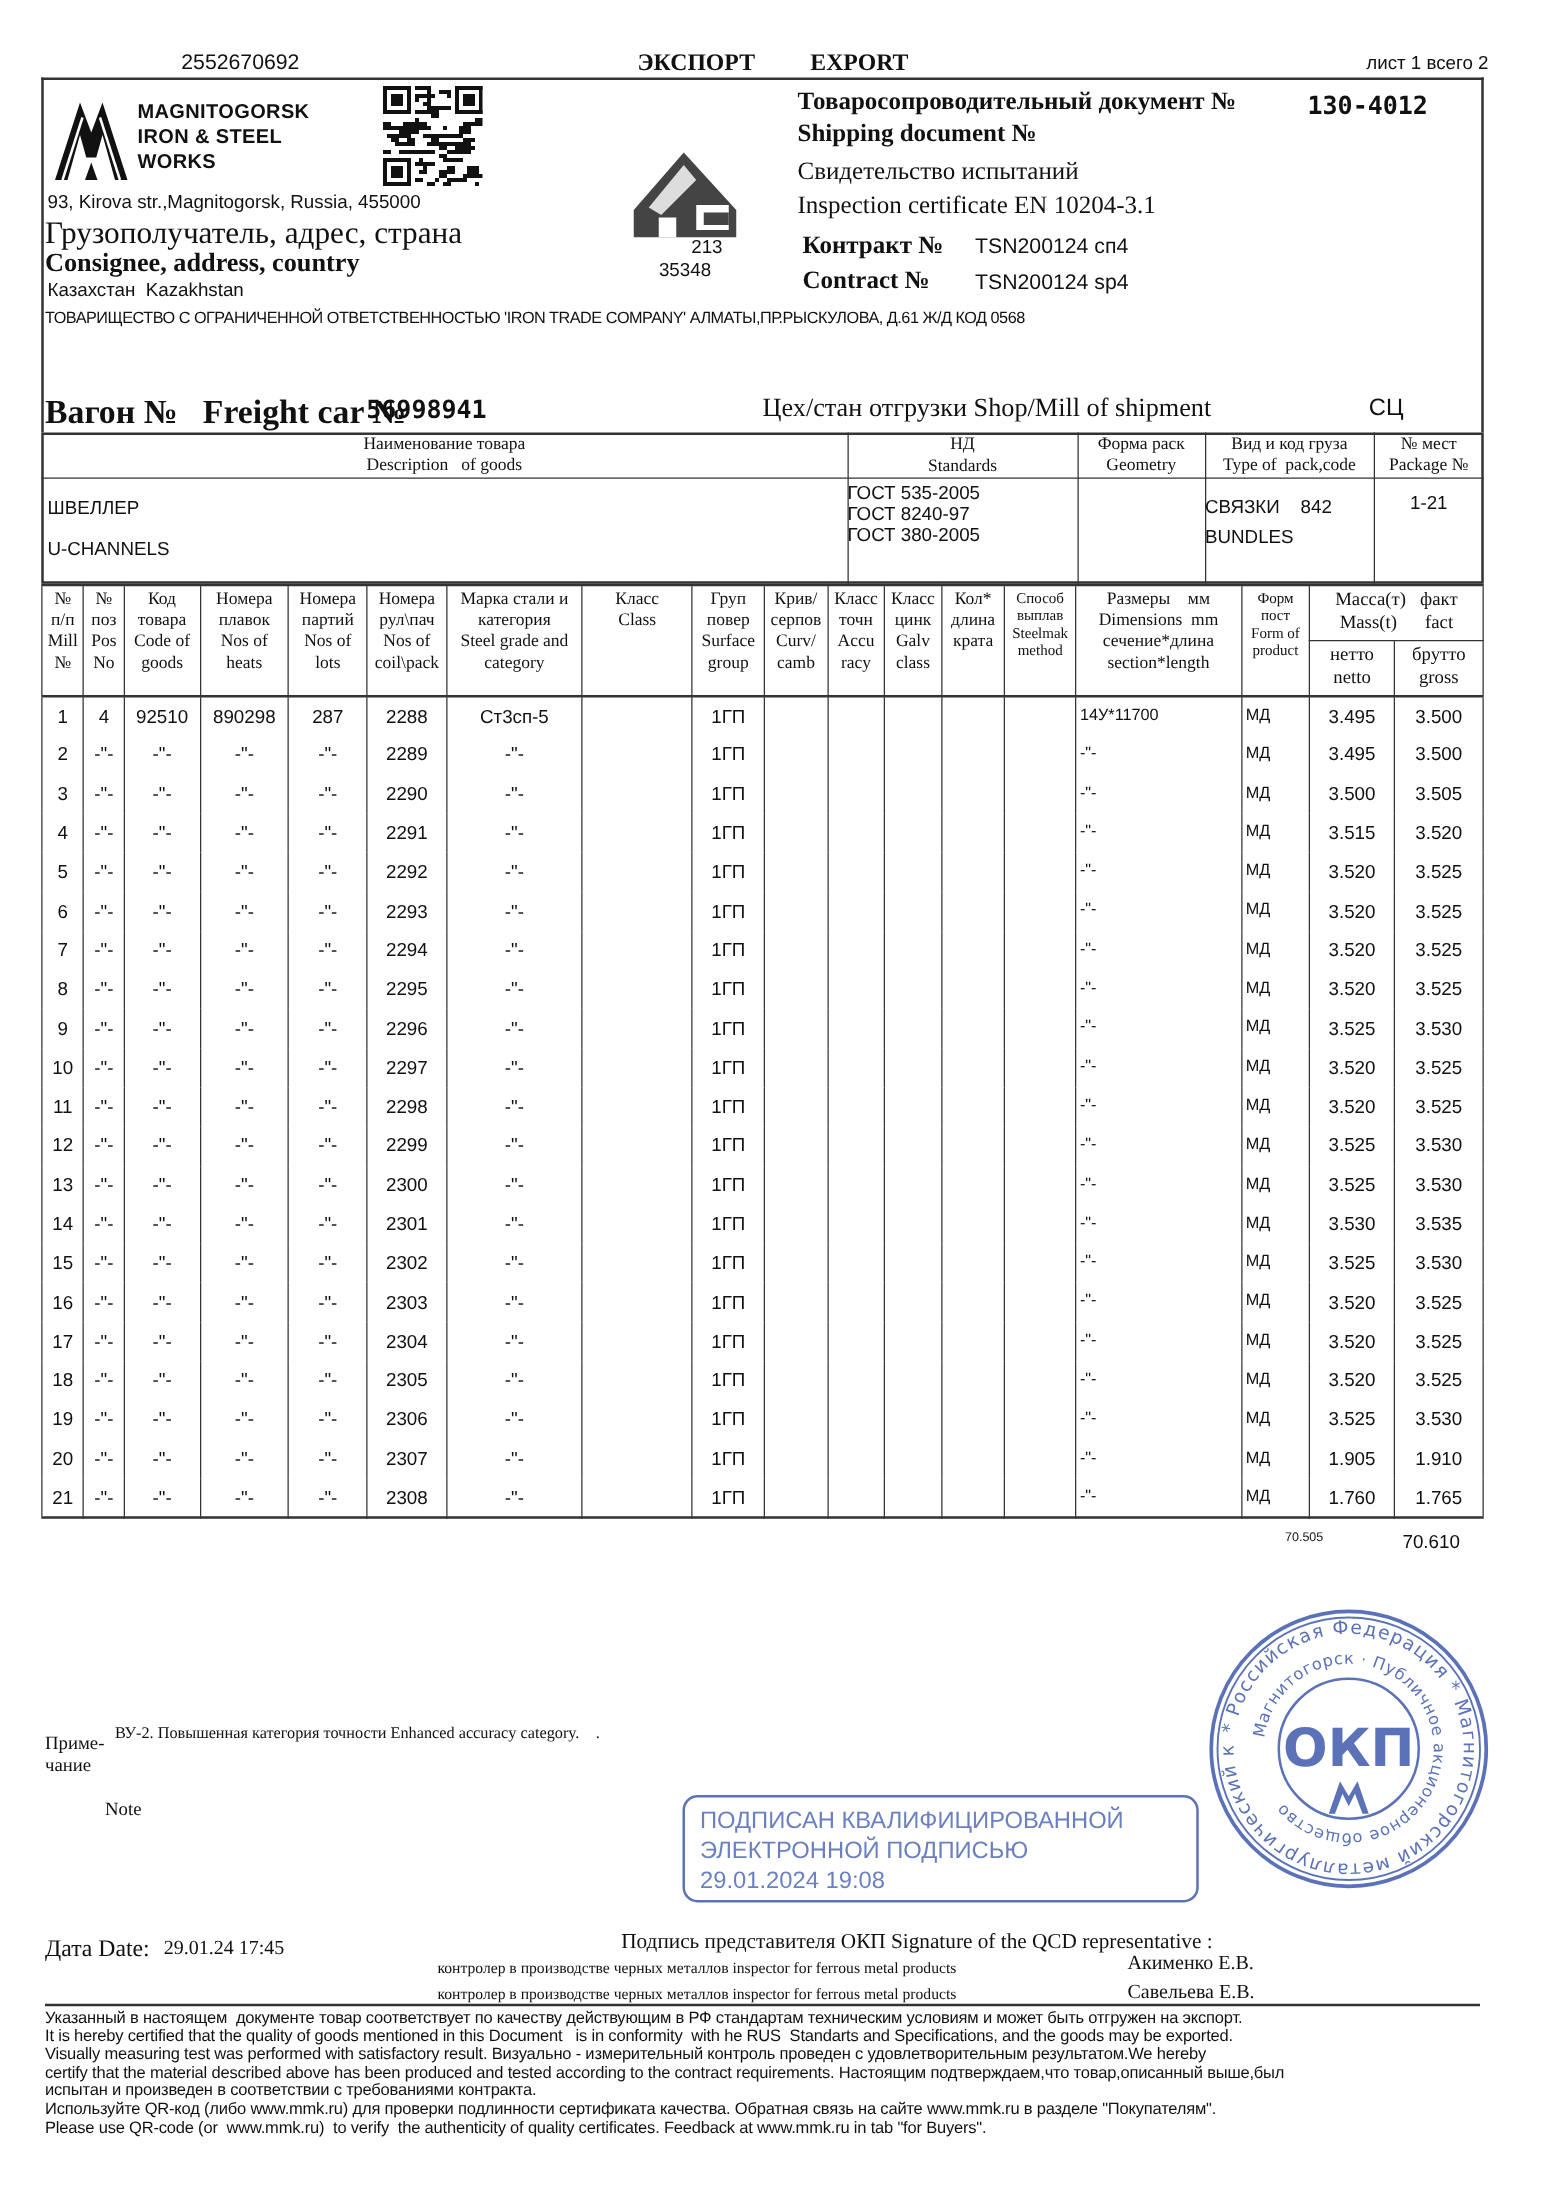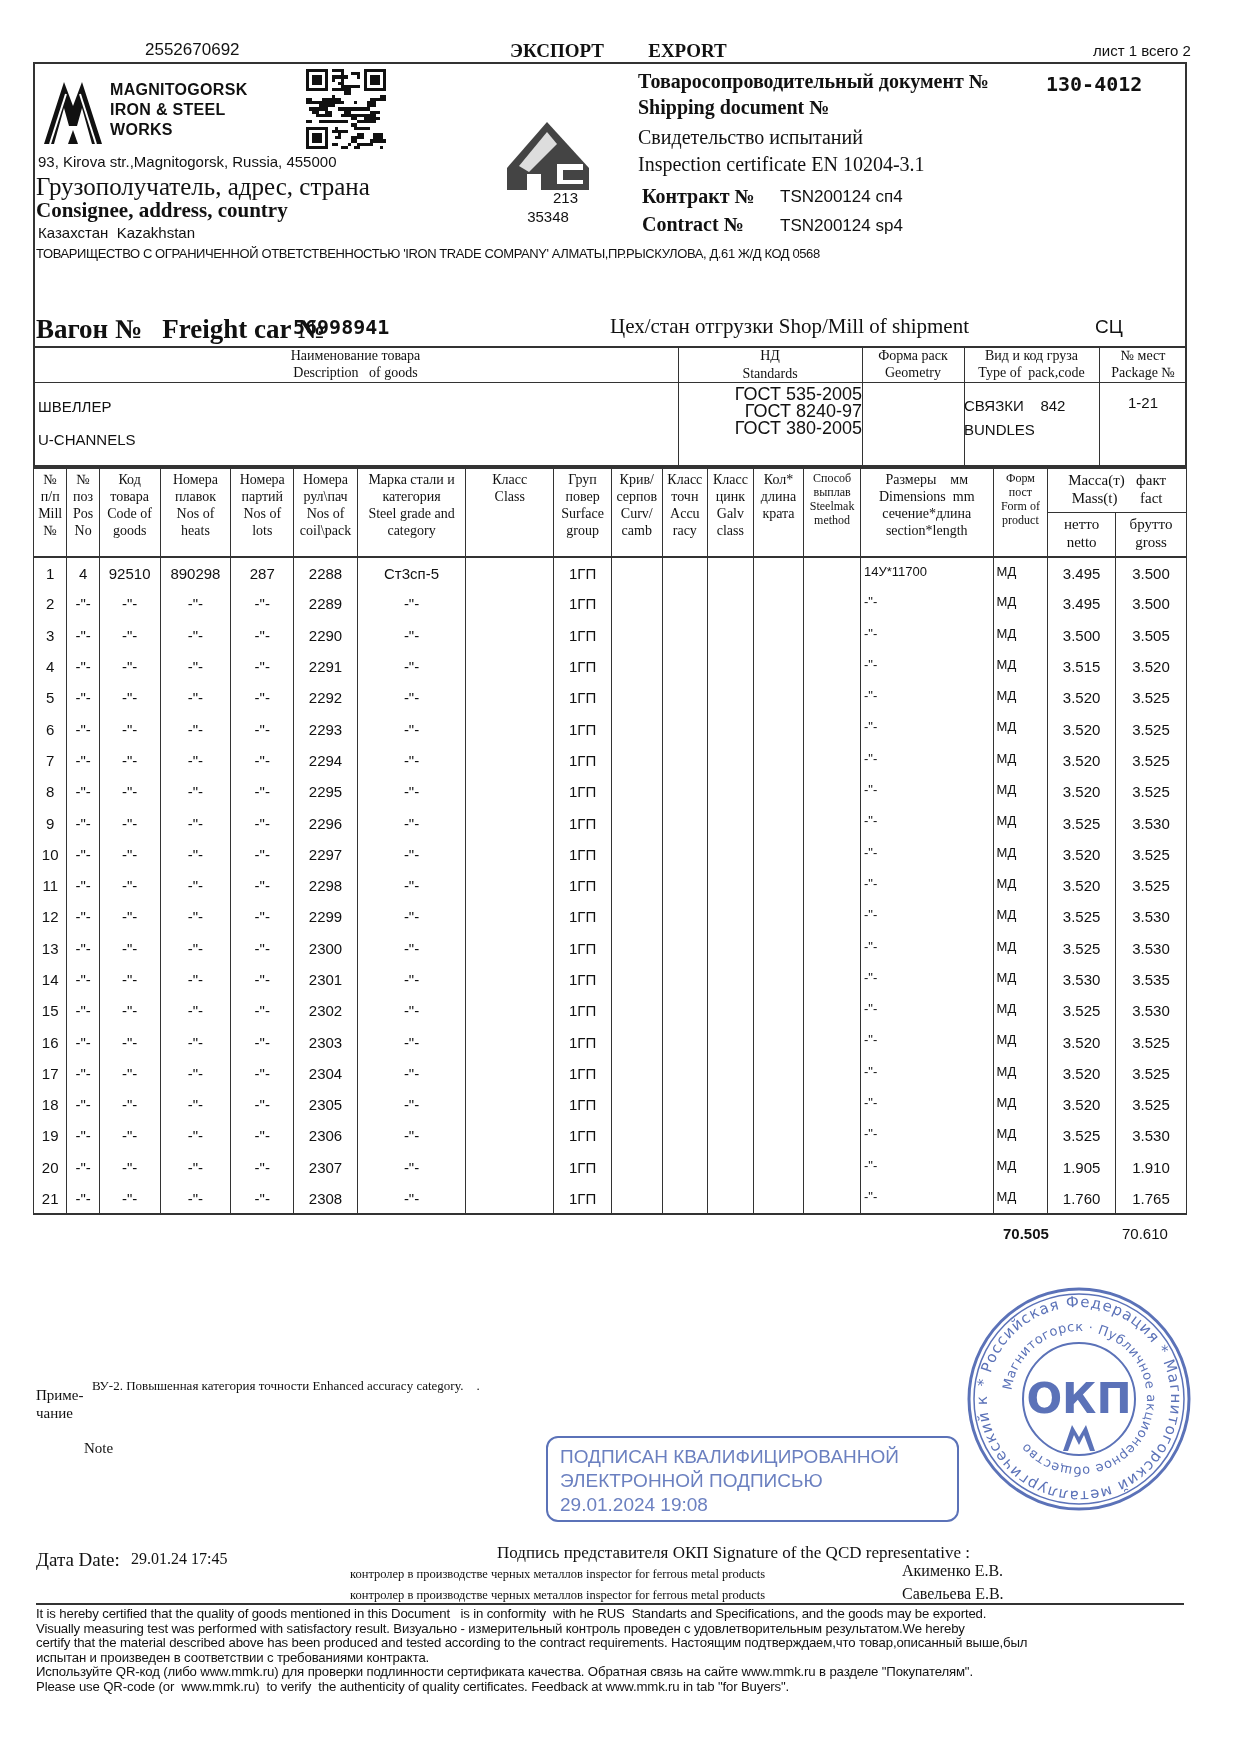--- a/index.html
+++ b/index.html
@@ -56,21 +56,21 @@
   #main-table th { font-family: "Liberation Serif", serif; font-weight: normal; font-size: 14px; line-height: 17px; vertical-align: top; border-left: 1.5px solid #333; border-right: 1.5px solid #333; padding-top: 2px; }
   #main-table thead tr.h1 th { height: 44px; }
   #main-table th.tall { height: 89px; }
   #main-table th.small { font-size: 12px; line-height: 14px; }
   #main-table thead { border-top: 2px solid #333; border-bottom: 2px solid #333; }
   #main-table th.mass-top { border-bottom: 1.5px solid #333; }
   #main-table td { height: 31.3px; font-size: 15px; text-align: center; border-left: 1.5px solid #333; border-right: 1.5px solid #333; vertical-align: middle; white-space: nowrap; }
   #main-table td.left { text-align: left; padding-left: 3px; font-size: 13px; vertical-align: top; padding-top: 6px; }
   #main-table tbody { border-bottom: 2px solid #333; }
 
-  #total-netto { left: 1003px; top: 1225px; font-size: 15px; font-weight: bold; }
+  #total-netto { left: 1028px; top: 1225px; font-size: 10px; }
   #total-gross { left: 1122px; top: 1225px; font-size: 15px; }
 
   
   #note-ru1 { left: 36px; top: 1387px; font-size: 15px; }
   #note-ru2 { left: 36px; top: 1405px; font-size: 15px; }
   #note-en { left: 36px; top: 1440px; font-size: 15px; margin-left: 48px; }
   #note-text { left: 92px; top: 1378px; font-size: 13px; }
 
   
   #esign { left: 546px; top: 1436px; width: 413px; height: 86px; border: 2.5px solid #5b72b8; border-radius: 12px; color: #6b80c0; padding: 7px 0 0 12px; }
@@ -371,21 +371,21 @@
   <div>Вид и код груза</div>
   <div style="white-space:pre">Type of  pack,code</div>
 </div>
 <div class="ghead" style="left:1099px; top:347px; width:88px">
   <div>№ мест</div>
   <div>Package №</div>
 </div>
 
 <div class="gcell" style="left:38px; top:398px">ШВЕЛЛЕР</div>
 <div class="gcell" style="left:38px; top:431px">U-CHANNELS</div>
-<div class="gcell" style="left:678px; top:386px; width:184px; text-align:right; font-size:18px; line-height:17px">
+<div class="gcell" style="left:678px; top:386px; width:184px; text-align:left; font-size:15px; line-height:17px">
   <div>ГОСТ 535-2005</div>
   <div>ГОСТ 8240-97</div>
   <div>ГОСТ 380-2005</div>
 </div>
 <div class="gcell" style="left:964px; top:394px; width:135px; line-height:24px">
   <div style="white-space:pre">СВЯЗКИ    842</div>
   <div>BUNDLES</div>
 </div>
 <div class="gcell" style="left:1099px; top:394px; width:88px; text-align:center">1-21</div>
 
@@ -982,19 +982,20 @@
 <div class="abs serif" id="date-label">Дата Date:</div>
 <div class="abs serif" id="date-val">29.01.24 17:45</div>
 <div class="abs serif" id="sig-title">Подпись представителя ОКП Signature of the QCD representative :</div>
 <div class="abs serif" id="sig-role1">контролер в производстве черных металлов inspector for ferrous metal products</div>
 <div class="abs serif" id="sig-name1">Акименко Е.В.</div>
 <div class="abs serif" id="sig-role2">контролер в производстве черных металлов inspector for ferrous metal products</div>
 <div class="abs serif" id="sig-name2">Савельева Е.В.</div>
 
 <div class="abs" id="footer-rule"></div>
 <div class="abs sans" id="footer">
+  <div style="white-space:pre">Указанный в настоящем  документе товар соответствует по качеству действующим в РФ стандартам техническим условиям и может быть отгружен на экспорт.</div>
   <div style="white-space:pre">It is hereby certified that the quality of goods mentioned in this Document   is in conformity  with he RUS  Standarts and Specifications, and the goods may be exported.</div>
   <div>Visually measuring test was performed with satisfactory result. Визуально - измерительный контроль проведен с удовлетворительным результатом.We hereby</div>
   <div>certify that the material described above has been produced and tested according to the contract requirements. Настоящим подтверждаем,что товар,описанный выше,был</div>
   <div>испытан и произведен в соответствии с требованиями контракта.</div>
   <div>Используйте QR-код (либо www.mmk.ru) для проверки подлинности сертификата качества. Обратная связь на сайте www.mmk.ru в разделе "Покупателям".</div>
   <div style="white-space:pre">Please use QR-code (or  www.mmk.ru)  to verify  the authenticity of quality certificates. Feedback at www.mmk.ru in tab "for Buyers".</div>
 </div>
 
 </body></html>

